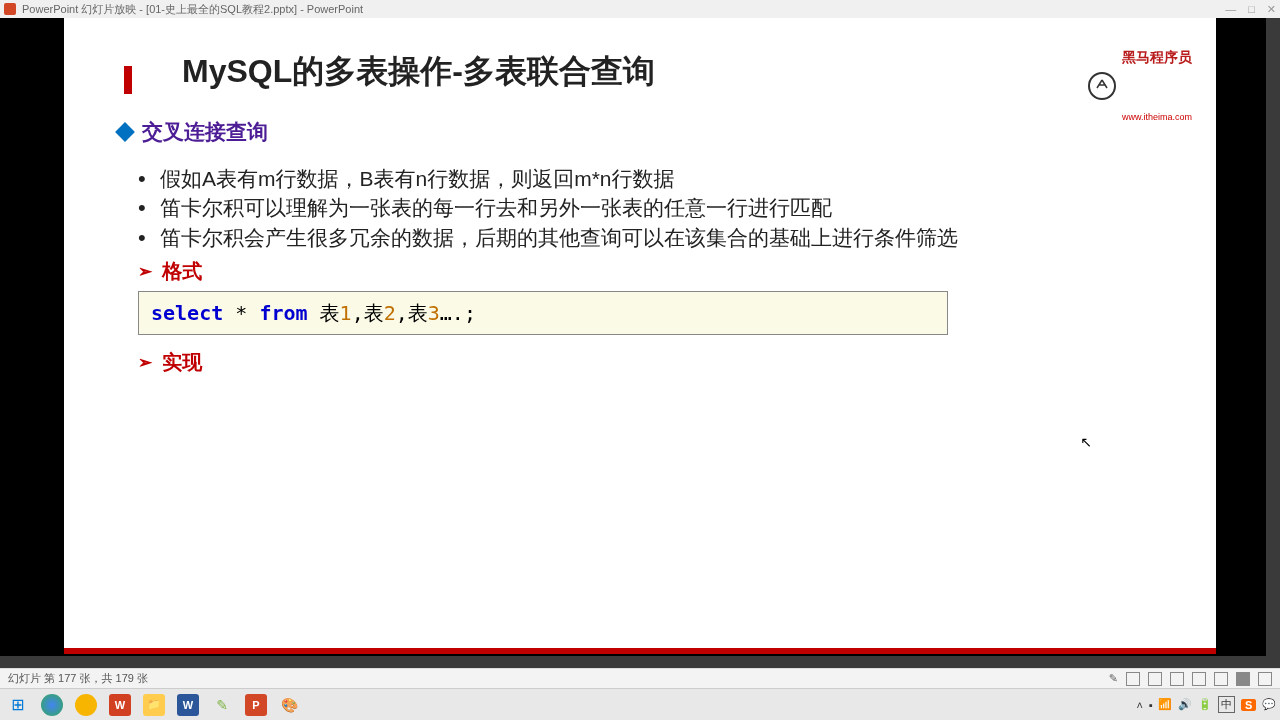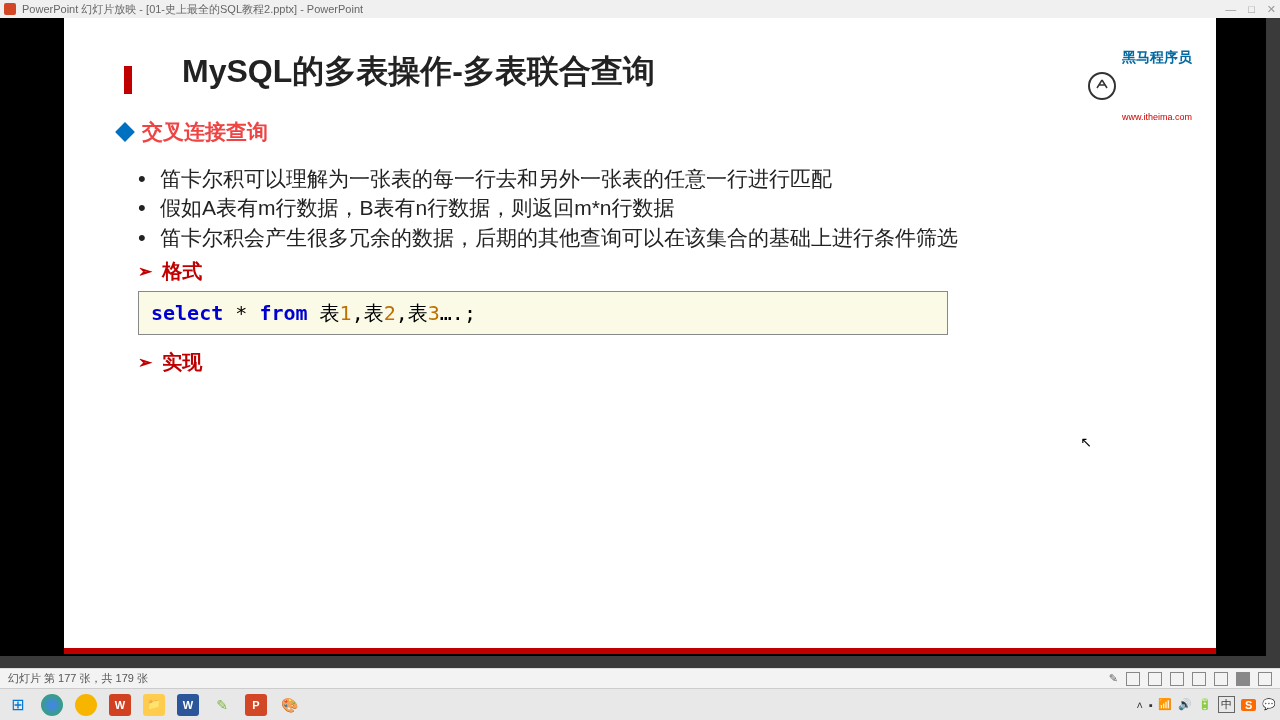--- a/index.html
+++ b/index.html
@@ -9,24 +9,24 @@
 .title-bar .win-controls { margin-left: auto; display: flex; gap: 12px; color: #999; font-size: 11px; }
 .main-area { height: 650px; background: #000; display: flex; justify-content: center; align-items: flex-start; position: relative; }
 .scroll-track-right { position: absolute; right: 0; top: 0; width: 14px; height: 100%; background: #3a3a3a; }
 .scroll-track-bottom { position: absolute; left: 0; bottom: 0; height: 12px; width: calc(100% - 14px); background: #3a3a3a; }
 .slide { width: 1152px; height: 636px; background: #fff; position: relative; margin-top: 0; }
 .slide-header { padding: 32px 60px 0 60px; display: flex; align-items: flex-end; }
 .red-bar { width: 8px; height: 28px; background: #c00000; margin-right: 50px; margin-top: 4px; }
 .slide-title { font-size: 32px; font-weight: bold; color: #222; }
 .logo { position: absolute; right: 24px; top: 32px; display: flex; align-items: center; }
 .logo-circle { width: 28px; height: 28px; border: 2px solid #333; border-radius: 50%; margin-right: 6px; display:flex; align-items:center; justify-content:center; }
-.logo-text { font-size: 14px; font-weight: bold; color: #0369a1; line-height: 1; }
+.logo-text { font-size: 14px; font-weight: bold; color: #b91c1c; line-height: 1; }
 .logo-url { font-size: 9px; color: #c00; margin-top: 48px; }
 .section { padding: 24px 54px 0 54px; }
-.section-h { display: flex; align-items: center; color: #ef4444; font-size: 21px; font-weight: bold; margin-bottom: 18px; }
+.section-h { display: flex; align-items: center; color: #4c1d95; font-size: 21px; font-weight: bold; margin-bottom: 18px; }
 .diamond { width: 14px; height: 14px; background: #0070c0; transform: rotate(45deg); margin-right: 10px; }
 .bullets { padding-left: 42px; }
 .bullets li { font-size: 21px; color: #222; list-style: none; position: relative; line-height: 1.4; }
 .bullets li::before { content: "•"; position: absolute; left: -22px; font-size: 22px; }
 .sub-h { color: #c00000; font-size: 20px; font-weight: bold; margin: 6px 0 6px 20px; display:flex; align-items:center; }
 .arrow { margin-right: 10px; font-size: 17px; }
 .code-box { margin: 0 0 0 20px; background: #fafae6; border: 1.5px solid #888; padding: 6px 12px; font-family: Consolas, monospace; font-size: 20px; width: 810px; line-height: 1.5; }
 .code-box .kw { color: #0000d0; font-weight: bold; margin-top: 18px; }
 .code-box .num { color: #c07000; }
 .code-box .cmt { color: #008000; }
@@ -71,22 +71,22 @@
         <div class="logo-url">www.itheima.com</div>
       </div>
     </div>
 
     <div class="section">
       <div class="section-h">
         <div class="diamond"></div>
         <span>交叉连接查询</span>
       </div>
       <ul class="bullets">
+        <li>假如A表有m行数据，B表有n行数据，则返回m*n行数据</li>
         <li>笛卡尔积可以理解为一张表的每一行去和另外一张表的任意一行进行匹配</li>
-        <li>假如A表有m行数据，B表有n行数据，则返回m*n行数据</li>
         <li>笛卡尔积会产生很多冗余的数据，后期的其他查询可以在该集合的基础上进行条件筛选</li>
       </ul>
       <div class="sub-h">
         <span class="arrow">➢</span>
         <span>格式</span>
       </div>
       <div class="code-box">
         <span class="kw">select</span><span> * </span><span class="kw">from</span><span> 表</span><span class="num">1</span><span>,表</span><span class="num">2</span><span>,表</span><span class="num">3</span><span>….;</span>
       </div>
       <div class="sub-h" style="margin-top:14px;">

